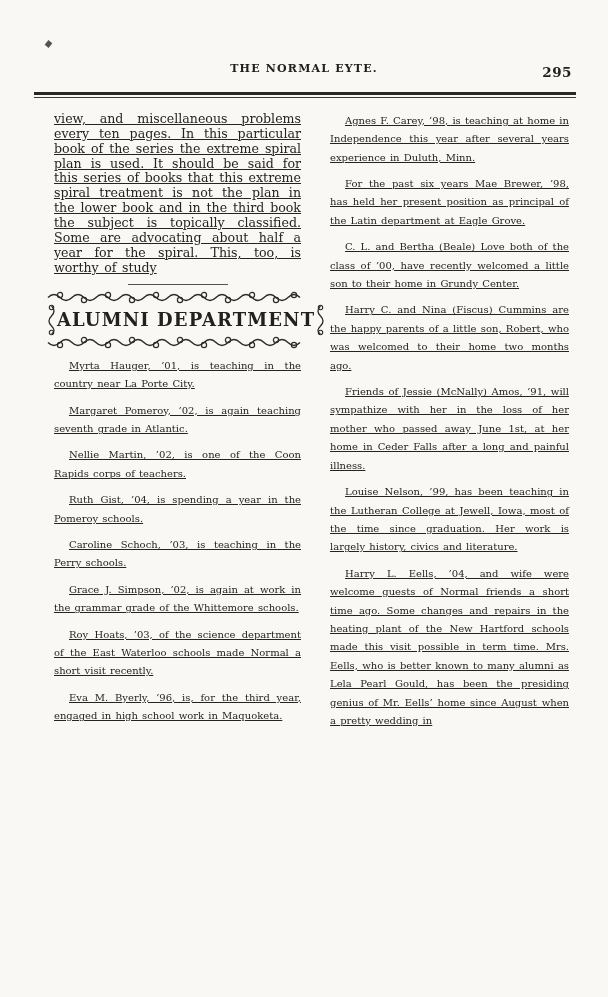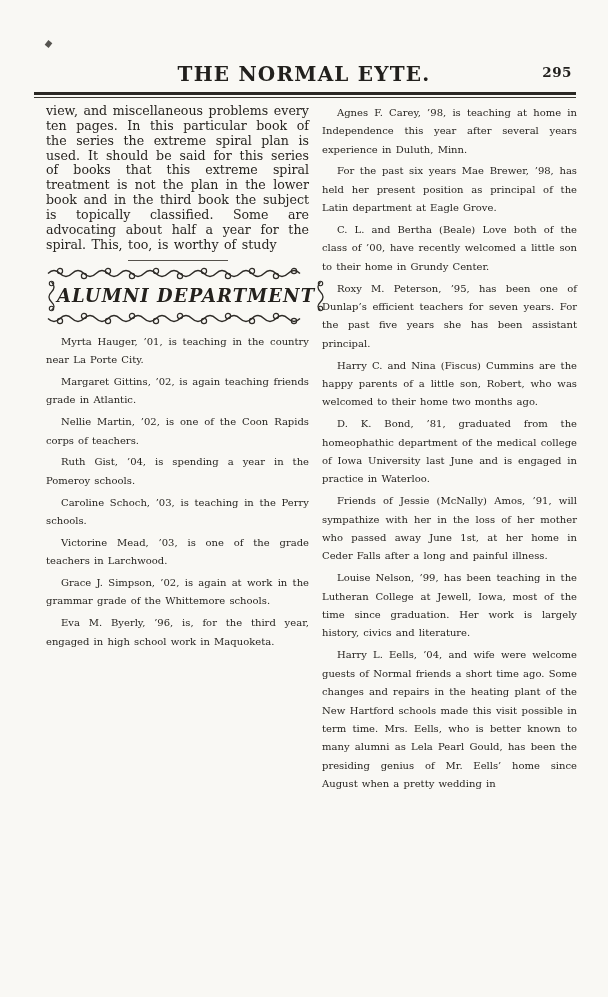--- a/index.html
+++ b/index.html
@@ -8,48 +8,48 @@
     background:#f9f8f4;
     font-family:"DejaVu Serif","Liberation Serif",serif;
     color:#262321;
   }
   .page{position:relative;width:608px;height:997px;}
   .speck{position:absolute;left:46px;top:41px;width:5px;height:6px;background:#3a3733;transform:rotate(38deg);opacity:.85;}
   
   .masthead{position:relative;padding-top:62px;height:26px;}
   .masthead-title{
     position:absolute;left:0;right:0;text-align:center;
-    font-weight:bold;font-size:20px;letter-spacing:1.2px;color:#22201d;
+    font-weight:bold;font-size:11px;letter-spacing:1.2px;color:#22201d;
   }
   .page-number{
     position:absolute;right:36px;top:64px;
     font-weight:bold;font-size:13.5px;letter-spacing:.5px;color:#22201d;text-align:right;
   }
   .rules{margin:4px 32px 0 34px;}
   .rule-thick{height:2.6px;background:#2b2824;}
   .rule-thin{height:1px;background:#3a3731;margin-top:2.2px;}
   
   .columns{display:flex;padding:6px 34px 0 46px;gap:13px;}
   .col{flex:0 0 auto;}
   .col-left{width:263px;}
   .col-right{width:255px;}
-  p{margin:0;}
+  p{margin:8px;text-decoration:underline;}
   .intro{
     font-size:12.6px;line-height:14.9px;text-align:justify;
     word-spacing:1.5px;color:#272420;
   }
   .entry{
     font-size:10px;line-height:18.4px;text-align:justify;
     text-indent:15px;margin-bottom:3.4px;word-spacing:1px;color:#272420;
   }
   
   .divider{width:100px;border:0;border-top:1.2px solid #56524c;margin:7px auto 6px;}
   .alumni-box{width:256px;margin:0 0 8px 0;}
   .orn-row{display:block;margin:0 auto;}
-  .alumni-box-middle{display:flex;align-items:center;justify-content:flex-start;height:32px;font-style:italic;}
+  .alumni-box-middle{display:flex;align-items:center;justify-content:flex-start;height:32px;}
   .section-title{
     margin:0;flex:1;text-align:center;
     font-size:18px;font-weight:bold;letter-spacing:1.1px;color:#24211d;
     white-space:nowrap;
   }
   .orn-side{flex:0 0 auto;}
 </style>
 </head>
 <body>
 
@@ -117,38 +117,36 @@
               <circle cx="86" cy="4" r="2.6"></circle>
               <circle cx="134" cy="4" r="2.6"></circle>
               <circle cx="182" cy="4" r="2.6"></circle>
               <circle cx="230" cy="4" r="2.6"></circle>
           </g>
         </svg>
       </div>
 
       <div>
           <p class="entry">Myrta Hauger, ’01, is teaching in the country near La Porte City.</p>
-          <p class="entry">Margaret Gittins, ’02, is again teaching friends grade in Atlantic.</p>
+          <p class="entry">Margaret Pomeroy, ’02, is again teaching seventh grade in Atlantic.</p>
           <p class="entry">Nellie Martin, ’02, is one of the Coon Rapids corps of teachers.</p>
           <p class="entry">Ruth Gist, ’04, is spending a year in the Pomeroy schools.</p>
           <p class="entry">Caroline Schoch, ’03, is teaching in the Perry schools.</p>
-          <p class="entry">Victorine Mead, ’03, is one of the grade teachers in Larchwood.</p>
           <p class="entry">Grace J. Simpson, ’02, is again at work in the grammar grade of the Whittemore schools.</p>
+          <p class="entry">Roy Hoats, ’03, of the science department of the East Waterloo schools made Normal a short visit recently.</p>
           <p class="entry">Eva M. Byerly, ’96, is, for the third year, engaged in high school work in Maquoketa.</p>
         </div>
     </div>
 
     <div class="col col-right">
       <div>
           <p class="entry">Agnes F. Carey, ’98, is teaching at home in Independence this year after several years experience in Duluth, Minn.</p>
           <p class="entry">For the past six years Mae Brewer, ’98, has held her present position as principal of the Latin department at Eagle Grove.</p>
           <p class="entry">C. L. and Bertha (Beale) Love both of the class of ’00, have recently welcomed a little son to their home in Grundy Center.</p>
-          <p class="entry">Roxy M. Peterson, ’95, has been one of Dunlap’s efficient teachers for seven years. For the past five years she has been assistant principal.</p>
           <p class="entry">Harry C. and Nina (Fiscus) Cummins are the happy parents of a little son, Robert, who was welcomed to their home two months ago.</p>
-          <p class="entry">D. K. Bond, ’81, graduated from the homeophathic department of the medical college of Iowa University last June and is engaged in practice in Waterloo.</p>
           <p class="entry">Friends of Jessie (McNally) Amos, ’91, will sympathize with her in the loss of her mother who passed away June 1st, at her home in Ceder Falls after a long and painful illness.</p>
           <p class="entry">Louise Nelson, ’99, has been teaching in the Lutheran College at Jewell, Iowa, most of the time since graduation. Her work is largely history, civics and literature.</p>
           <p class="entry">Harry L. Eells, ’04, and wife were welcome guests of Normal friends a short time ago. Some changes and repairs in the heating plant of the New Hartford schools made this visit possible in term time. Mrs. Eells, who is better known to many alumni as Lela Pearl Gould, has been the presiding genius of Mr. Eells’ home since August when a pretty wedding in</p>
         </div>
     </div>
 
   </div>
 </div>
 
 </body></html>

